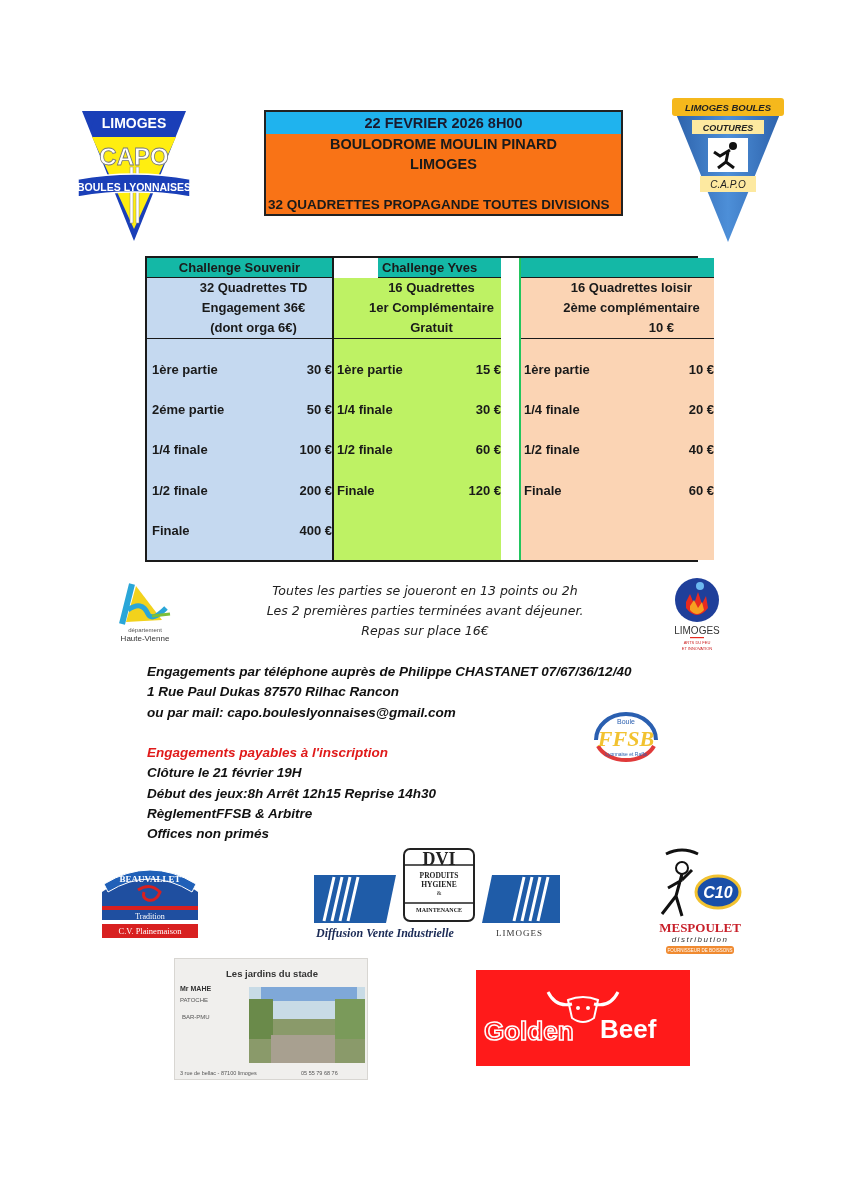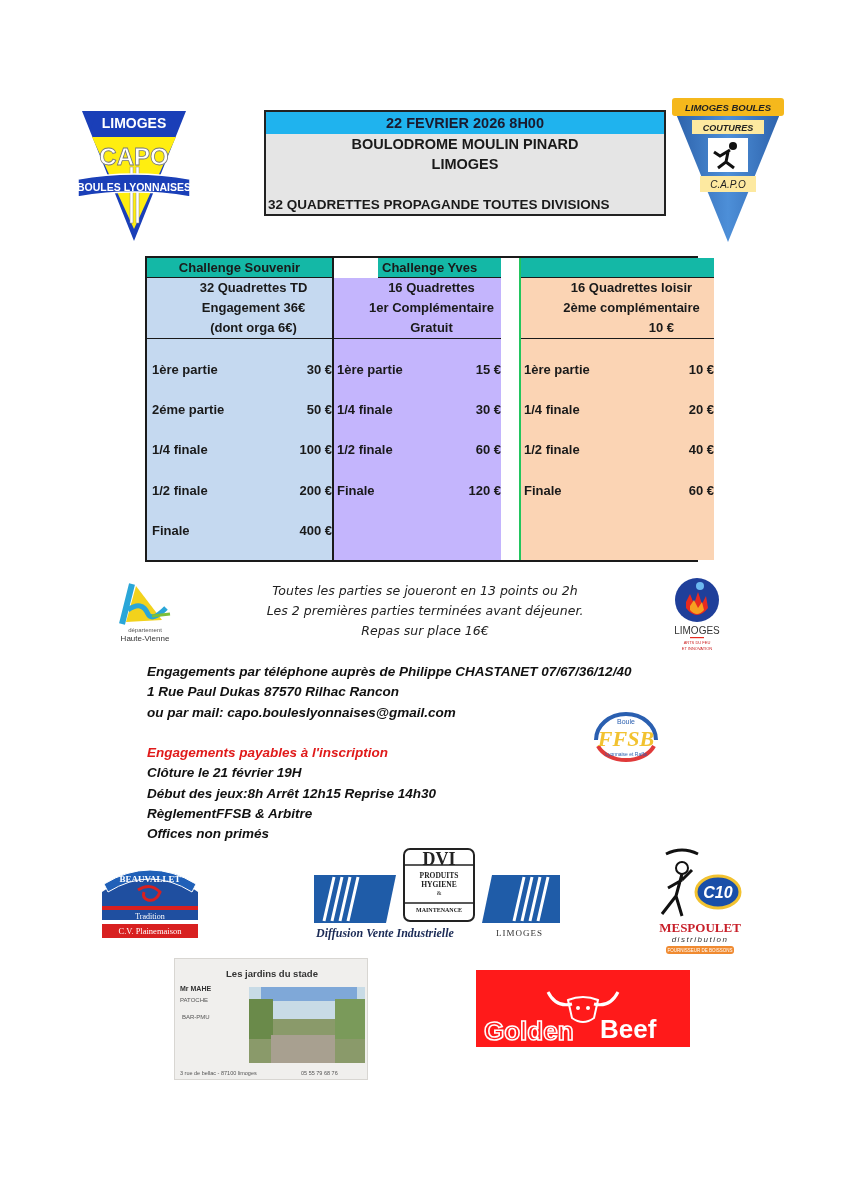--- a/index.html
+++ b/index.html
@@ -1,40 +1,40 @@
 <!DOCTYPE html>
 <html><head>
   <meta charset="utf-8">
   <style>
     * { box-sizing: border-box; margin: 0; padding: 0; }
     html, body { width: 848px; height: 1200px; background: #ffffff; }
     body { position: relative; font-family: "Liberation Sans", "DejaVu Sans", sans-serif; color: #111; overflow: hidden; }
     .abs { position: absolute; }
 
     
-    .hdr { left: 264px; top: 110px; width: 402px; height: 106px; border: 2px solid #222; background: #e5e5e5; }
+    .hdr { left: 264px; top: 110px; width: 359px; height: 106px; border: 2px solid #222; background: #f97316; }
     .hdr-date { height: 22px; background: #1fb3ee; text-align: center; font-weight: bold; font-size: 14.5px; line-height: 22px; color: #1a1a2e; }
     .hdr-line { text-align: center; font-weight: bold; font-size: 14.5px; line-height: 20px; color: #1a1a1a; }
     .hdr-sub { position: absolute; left: 2px; bottom: 2px; font-weight: bold; font-size: 13.5px; color: #1a1a1a; white-space: nowrap; }
 
     
     .logo-left { left: 78px; top: 105px; width: 112px; height: 140px; }
     .logo-right { left: 670px; top: 96px; width: 116px; height: 148px; }
 
     
     .tbl { left: 145px; top: 256px; width: 553px; height: 306px; border: 2px solid #1a1a1a; }
     .col { position: absolute; top: 0; bottom: 0; }
     .col1 { left: 0; width: 185px; }
     .col2 { left: 185px; width: 169px; border-left: 2px solid #1a1a1a; }
     .col3 { left: 372px; width: 195px; border-left: 2px solid #22c55e; }
     .cell-head { height: 20px; background: #14b8a6; border-bottom: 1.5px solid #1a1a1a; font-weight: bold; font-size: 13px; line-height: 19px; text-align: center; color: #1a1a1a; }
     .col2 .cell-head { text-align: left; padding-left: 4px; margin-left: 44px; }
     .body-area { position: absolute; top: 20px; bottom: 0; left: 0; right: 0; padding-left: 28px; }
     .bg-blue { background: #c5d9f0; }
-    .bg-green { background: #c4b5fd; }
+    .bg-green { background: #bef264; }
     .bg-orange { background: #fbd4b4; }
     .desc { text-align: center; font-weight: bold; font-size: 13px; line-height: 20px; padding-top: 0; color: #1a1a1a; }
     .desc-line-r { text-align: right; padding-right: 40px; }
     .prize-row { position: absolute; left: 0; right: 0; height: 20px; font-weight: bold; font-size: 13px; line-height: 20px; color: #1a1a1a; }
     .prize-label { position: absolute; left: 5px; }
     .prize-val { position: absolute; right: 0px; }
     .col2 .prize-label, .col3 .prize-label { left: 3px; }
     .toprule { position:absolute; left:0; right:0; top:60px; border-top: 1.5px solid #1a1a1a; }
 
     
@@ -45,21 +45,21 @@
     .red { color: #e01a1a; }
 
     
     .hv-logo { left: 112px; top: 580px; width: 66px; height: 64px; }
     .lim-logo { left: 666px; top: 576px; width: 62px; height: 78px; }
     .ffsb-logo { left: 584px; top: 706px; width: 84px; height: 60px; }
     .beau { left: 98px; top: 862px; width: 104px; height: 78px; }
     .dvi { left: 312px; top: 845px; width: 250px; height: 95px; }
     .mesp { left: 652px; top: 840px; width: 96px; height: 118px; }
     .card { left: 174px; top: 958px; width: 194px; height: 122px; background: #f0efed; border: 1px solid #d8d6d2; }
-    .gbeef { left: 476px; top: 970px; width: 214px; height: 77px; background: #ff1a1a; }
+    .gbeef { left: 476px; top: 970px; width: 214px; height: 96px; background: #ff1a1a; }
   </style>
 </head>
 <body>
 
 <div class="abs logo-left">
   <svg width="112" height="140" viewBox="0 0 112 140">
     <polygon points="4,6 108,6 56,136" fill="#1a3fb8"></polygon>
     <polygon points="14,32 98,32 56,124" fill="#ffee10"></polygon>
     <path d="M18,8 L94,8 L100,26 L12,26 Z" fill="#1a3fb8"></path>
     <text x="56" y="23" text-anchor="middle" font-family="Liberation Sans, sans-serif" font-weight="bold" font-size="14" fill="#fff">LIMOGES</text>

